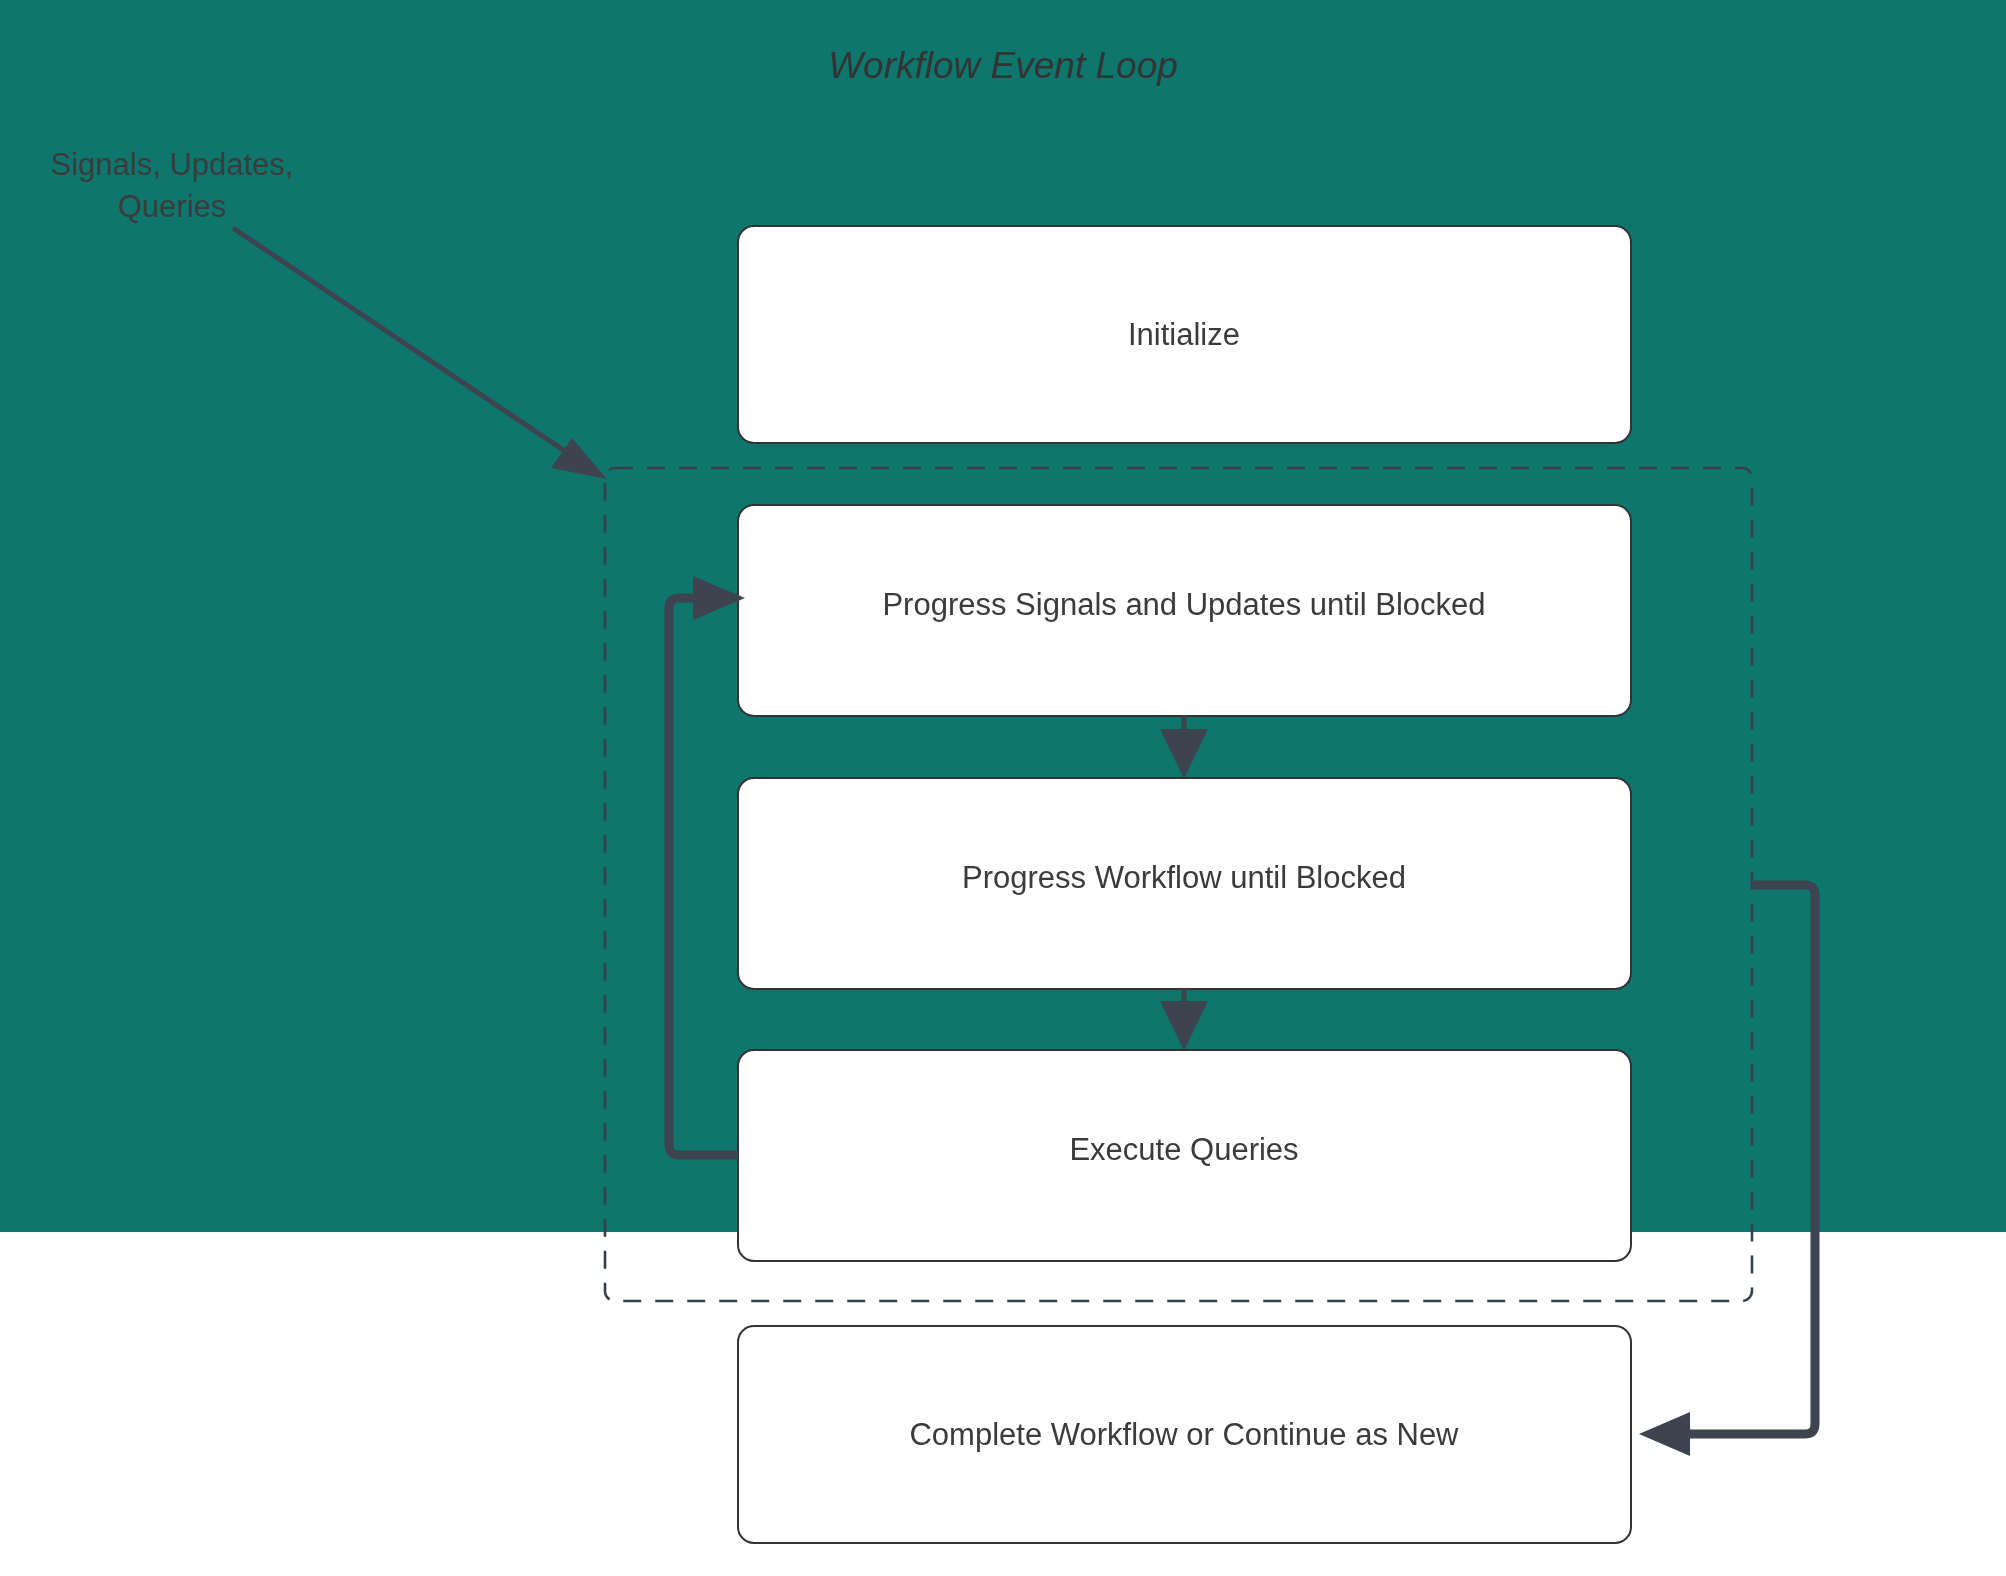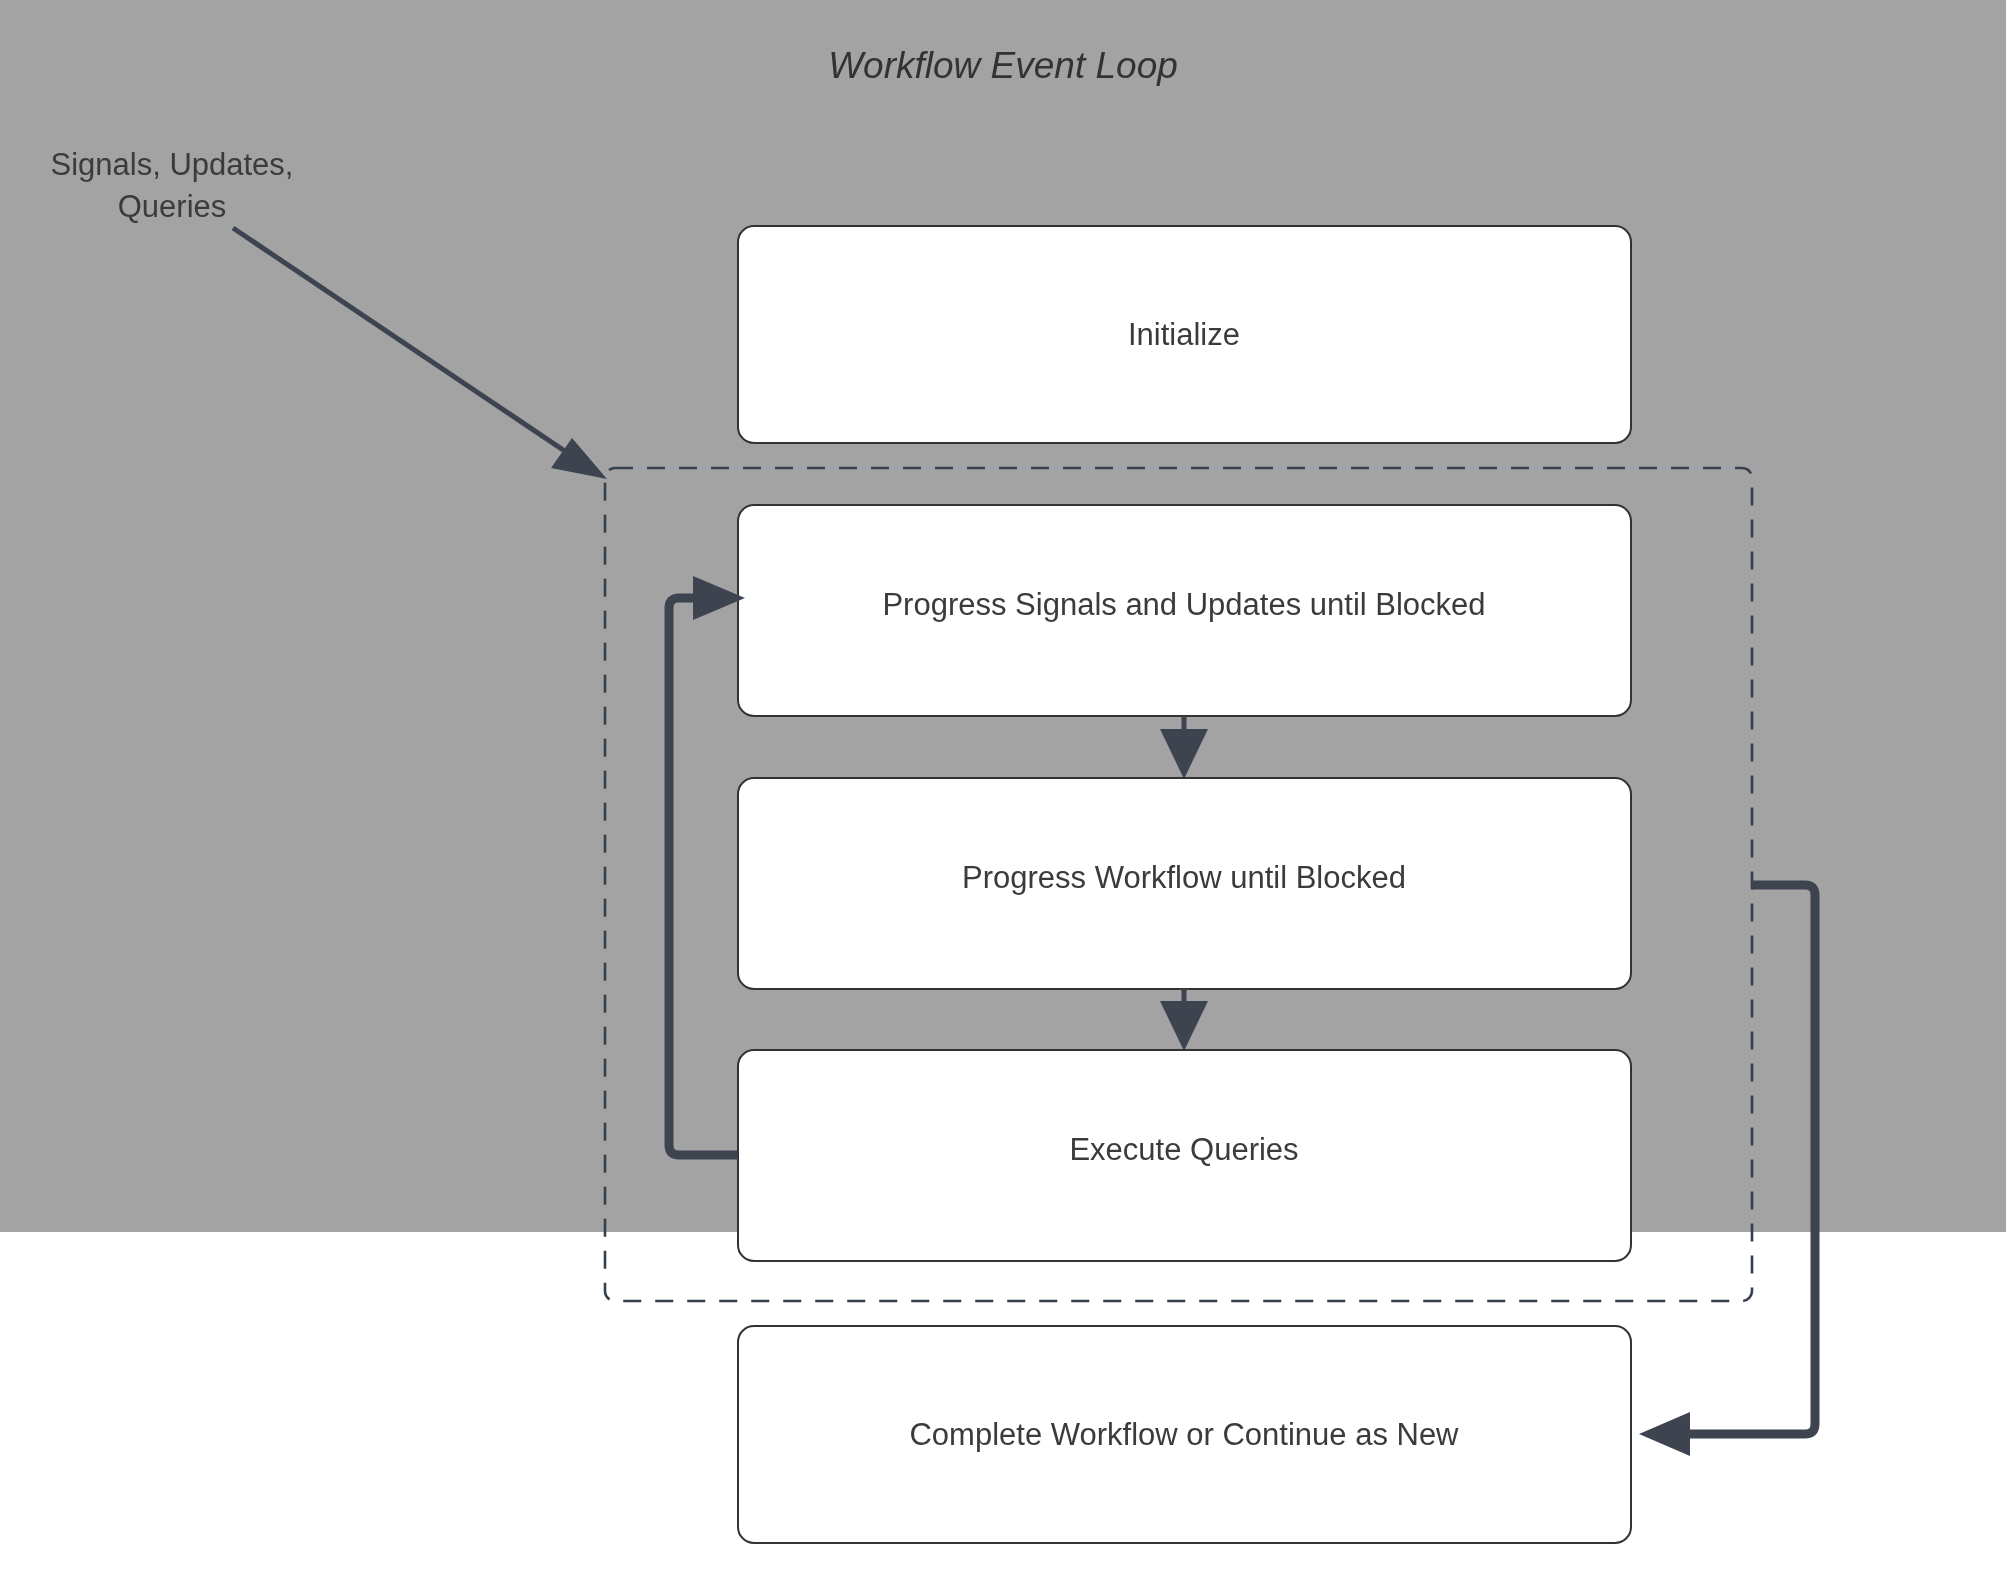--- a/index.html
+++ b/index.html
@@ -10,21 +10,21 @@
   body {
     width: 2006px;
     height: 1576px;
     font-family: "Liberation Sans", sans-serif;
     overflow: hidden;
   }
   #diagram-root {
     position: relative;
     width: 2006px;
     height: 1232px;
-    background: #a3a3a3;
+    background: #0f766e;
   }
   svg.canvas {
     position: absolute;
     top: 0;
     left: 0;
     width: 2006px;
     height: 1576px;
     display: block;
   }
   .node-box {

